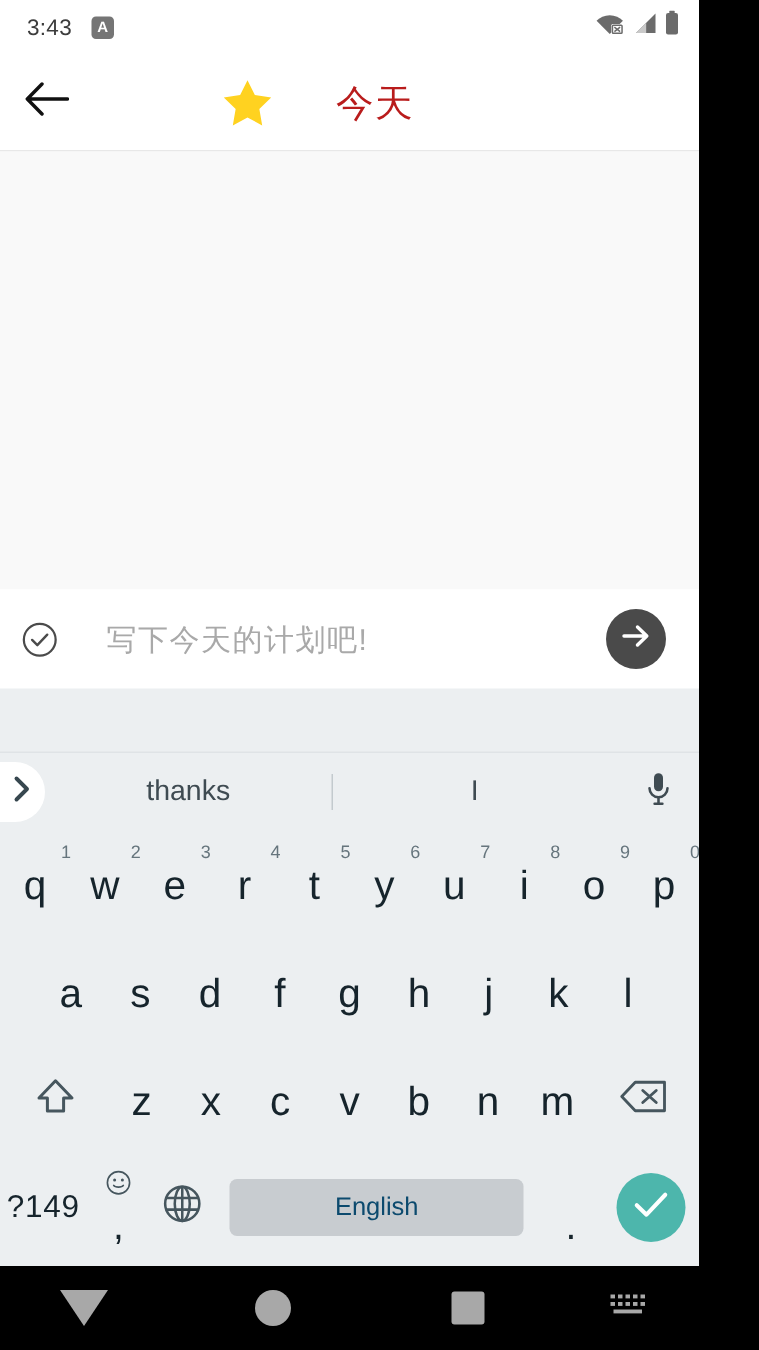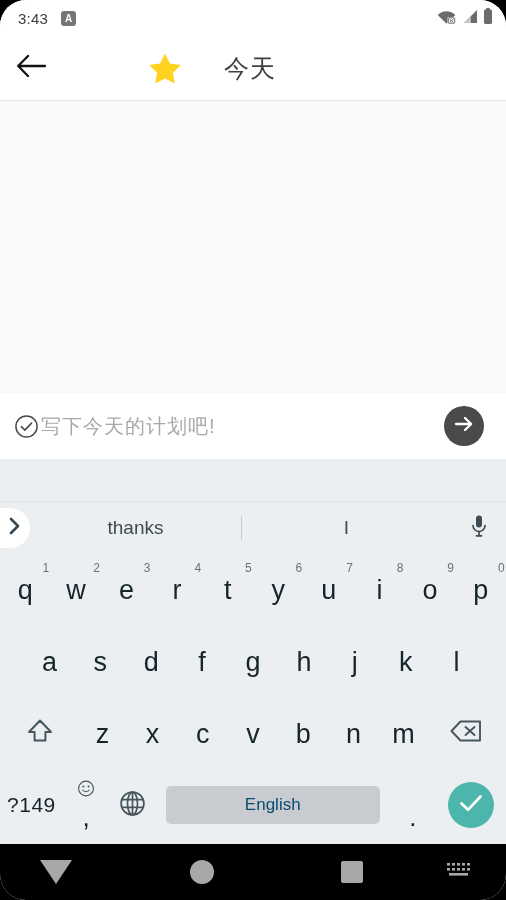--- a/index.html
+++ b/index.html
@@ -5,27 +5,26 @@
   html, body {
     margin: 0;
     padding: 0;
     background: #000;
   }
   body {
     font-family: "Liberation Sans", "DejaVu Sans", sans-serif;
   }
   #screen {
     position: relative;
-    width: 506px;
+    width: 466px;
     height: 900px;
     overflow: hidden;
     background: #ffffff;
     display: flex;
     flex-direction: column;
-    border-radius: 26px;
   }
 
   
   .status-bar {
     height: 36px;
     background: #ffffff;
     display: flex;
     align-items: center;
     padding: 0 13px 0 18px;
     flex: 0 0 auto;
@@ -69,21 +68,21 @@
     align-items: center;
     justify-content: center;
   }
   .star-icon {
     margin-left: 86px;
     line-height: 0;
   }
   .app-title {
     margin-left: 42px;
     font-size: 25px;
-    color: #404040;
+    color: #b91c1c;
     letter-spacing: 1px;
   }
 
   
   .note-body {
     flex: 1 1 auto;
     background: #f9f9f9;
     min-height: 0;
   }
 
@@ -92,21 +91,21 @@
     flex: 0 0 auto;
     height: 66px;
     background: #ffffff;
     display: flex;
     align-items: center;
     padding: 0 22px 0 14px;
   }
   .check-circle { line-height: 0; flex: 0 0 auto; }
   .input-placeholder {
     flex: 1 1 auto;
-    margin-left: 2px;
+    margin-left: 32px;
     font-size: 20px;
     color: #a9a9a9;
     letter-spacing: 1px;
     white-space: nowrap;
     overflow: hidden;
   }
   .send-btn {
     flex: 0 0 auto;
     width: 40px;
     height: 40px;

